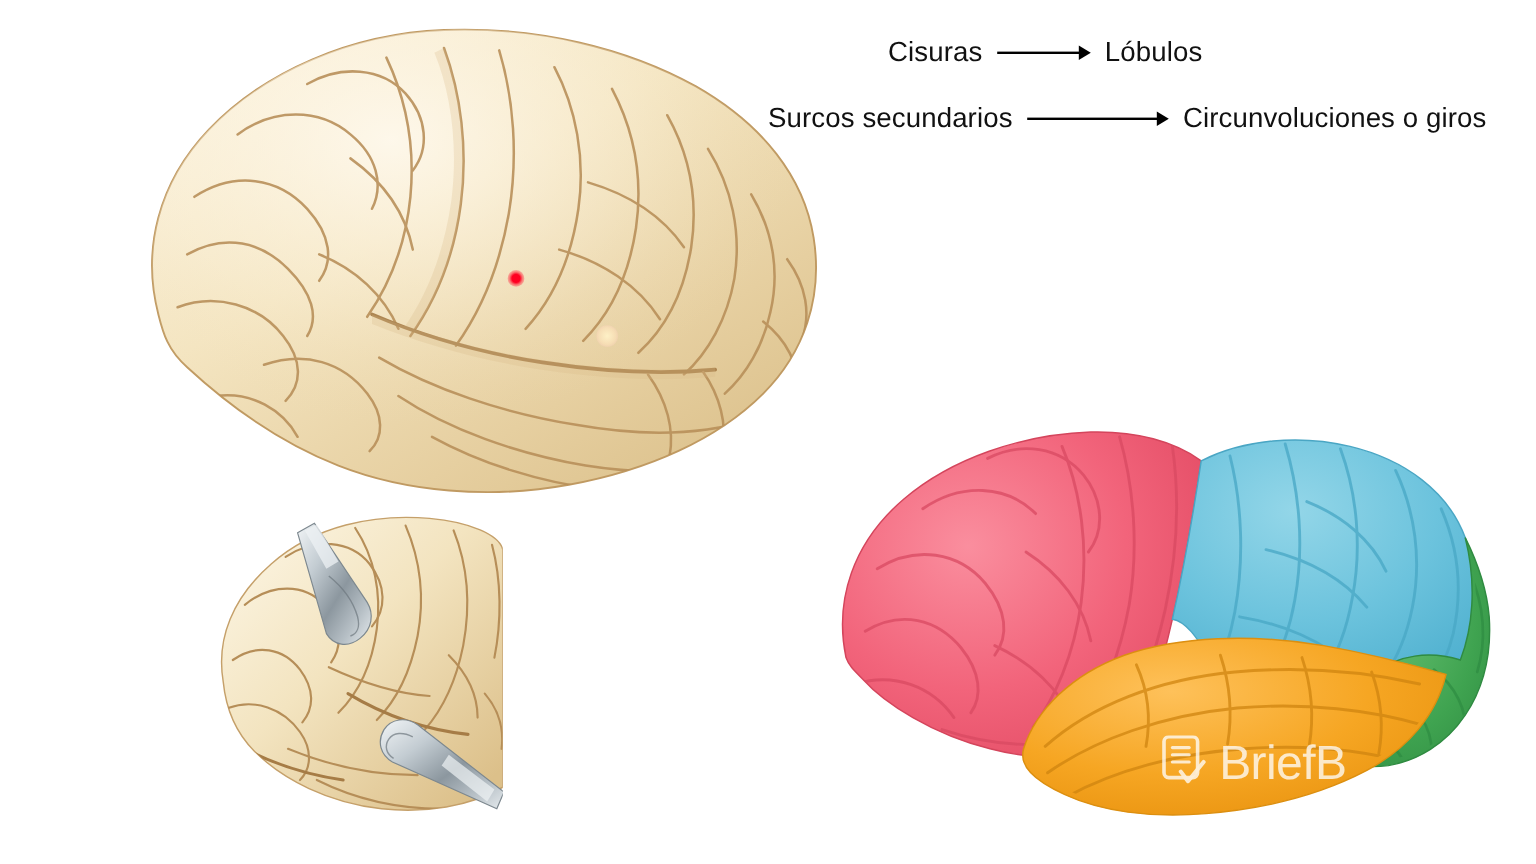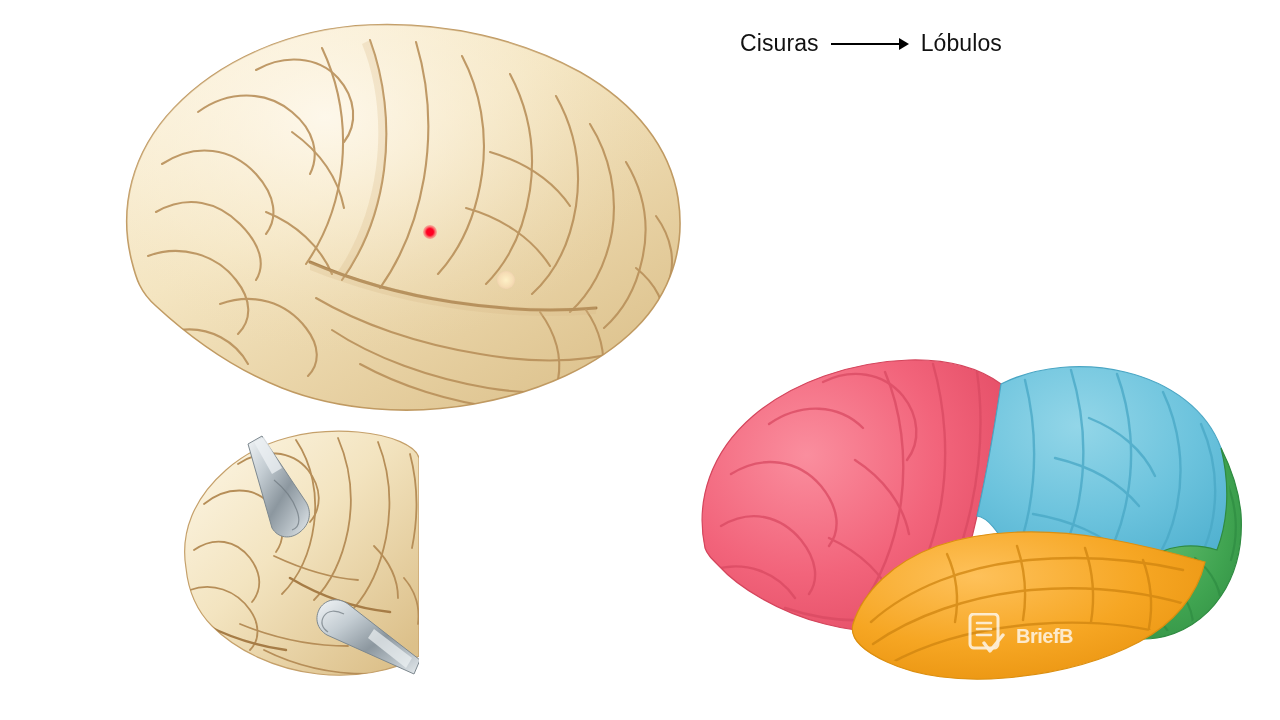--- a/index.html
+++ b/index.html
@@ -96,22 +96,22 @@
     position: absolute;
     left: 967px;
     top: 613px;
     display: flex;
     align-items: center;
     gap: 9px;
     opacity: 0.82;
     pointer-events: none;
   }
   #watermark .wm-text {
-    font-size: 20px;
-    font-weight: bold;
+    font-size: 40px;
+    font-weight: normal;
     color: rgba(255,255,255,0.93);
     letter-spacing: -0.5px;
   }
 </style>
 </head>
 <body>
 
 <div id="stage">
 
   <div class="fig" id="fig-main">
@@ -392,14 +392,22 @@
 
   <div class="rel-row" id="row-cisuras">
     <span class="rel-label">Cisuras</span>
     <span class="rel-arrow">
       <span class="shaft"></span>
         <span class="head"></span>
     </span>
     <span class="rel-label">Lóbulos</span>
   </div>
 
+  <div class="rel-row" id="row-surcos">
+    <span class="rel-label">Surcos secundarios</span>
+    <span class="rel-arrow">
+      <span class="shaft"></span>
+        <span class="head"></span>
+    </span>
+    <span class="rel-label">Circunvoluciones o giros</span>
+  </div>
 
 </div>
 
 </body></html>

